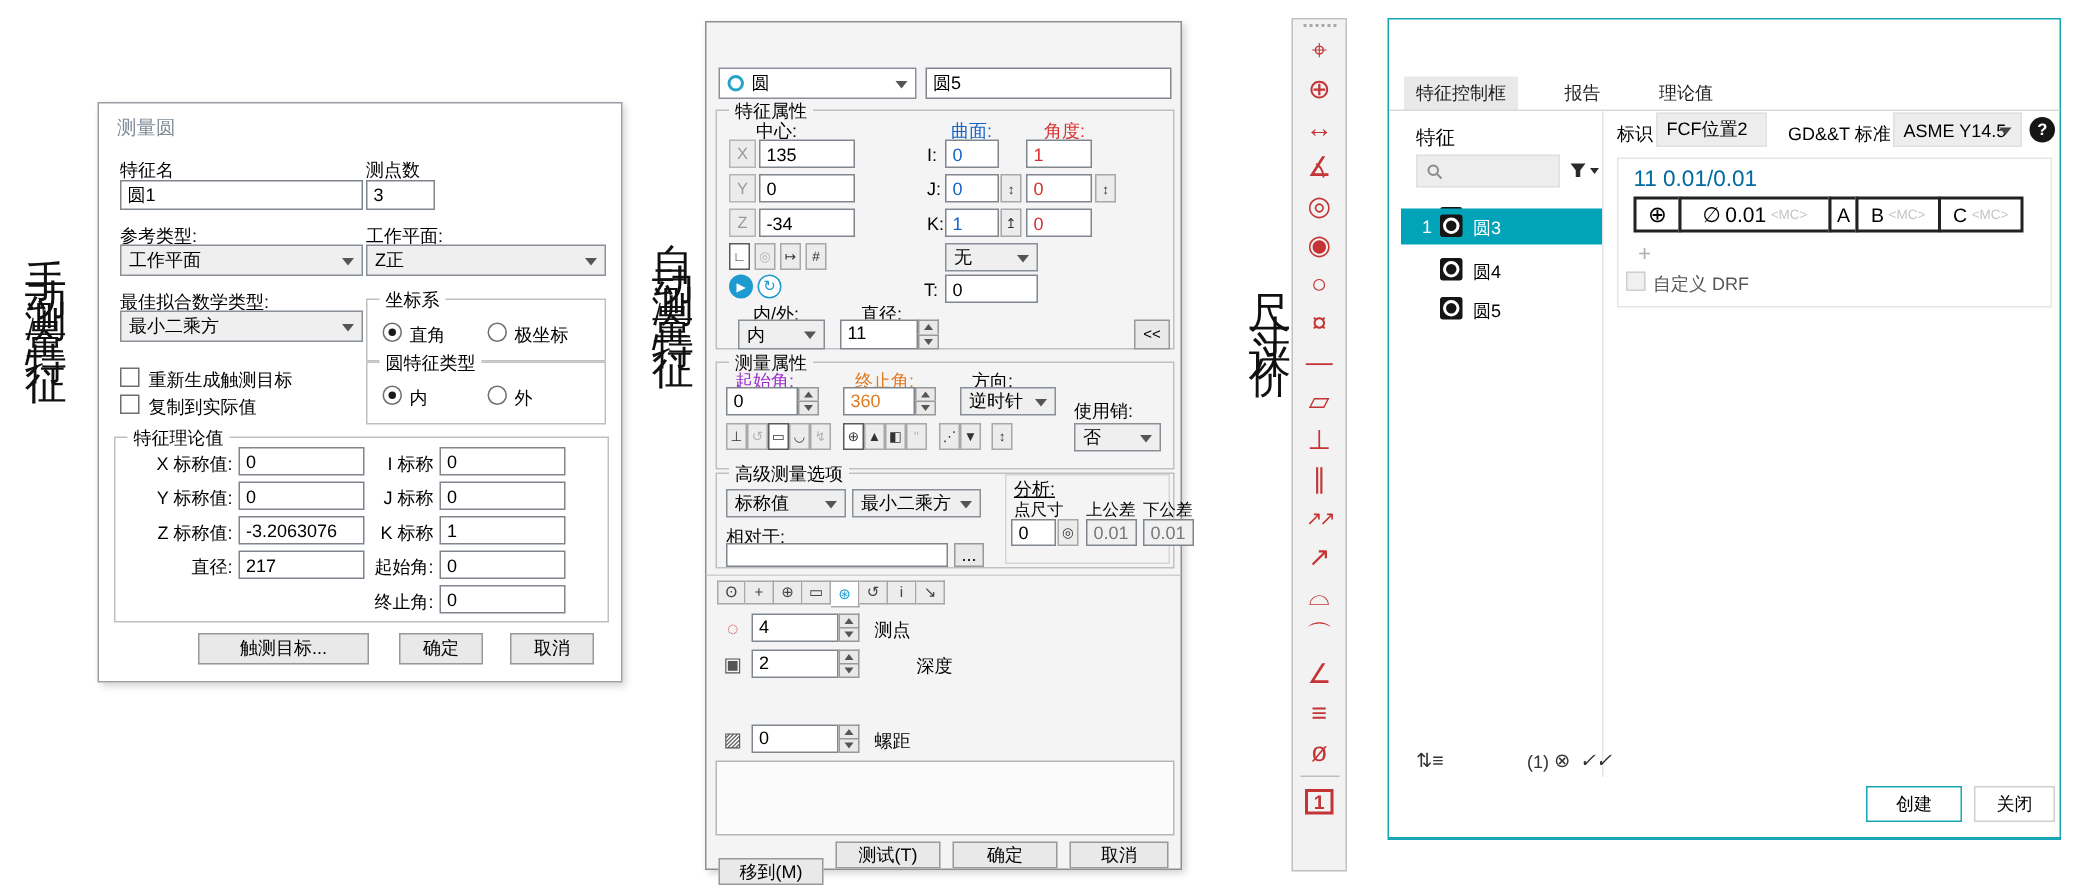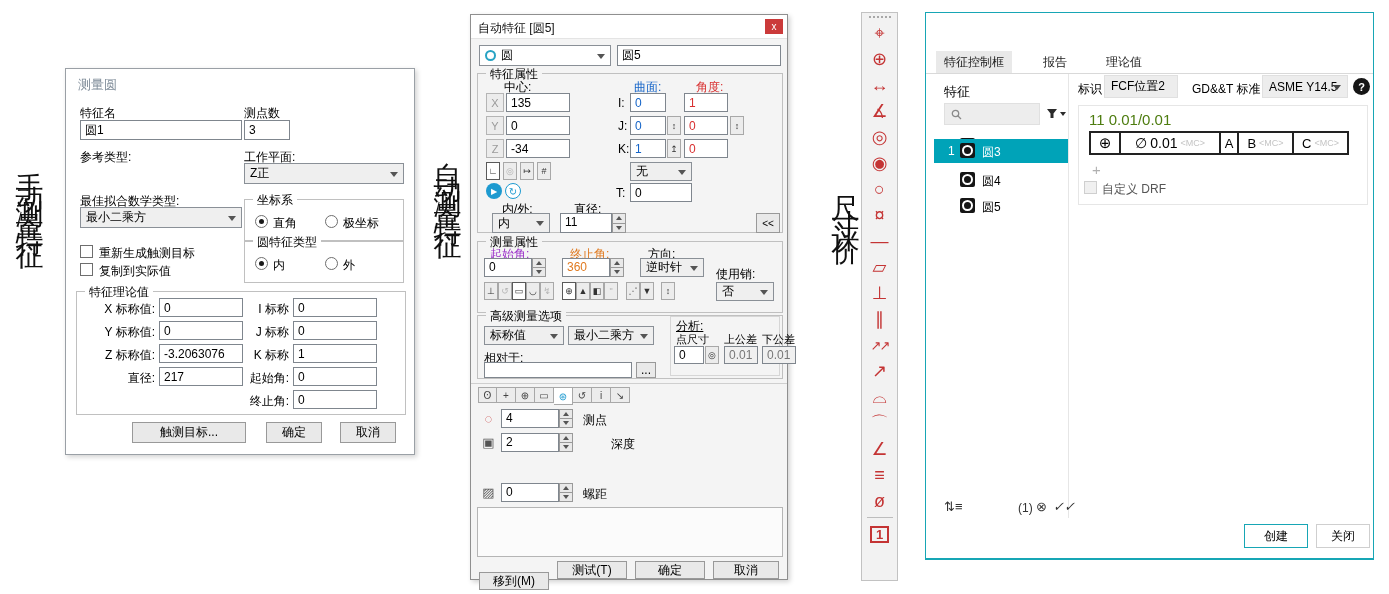--- a/index.html
+++ b/index.html
@@ -118,20 +118,23 @@
 <div class="dlg1">
   <div class="d1-title">测量圆</div>
 
   <span class="lbl" style="left:14px; top:36px;">特征名</span>
   <span class="lbl" style="left:178px; top:36px;">测点数</span>
   <div class="inp" style="left:14px; top:51px; width:162px; height:20px;">圆1</div>
   <div class="inp" style="left:178px; top:51px; width:46px; height:20px;">3</div>
 
   <span class="lbl" style="left:14px; top:80px;">参考类型:</span>
   <span class="lbl" style="left:178px; top:80px;">工作平面:</span>
+  <div class="cmb" style="left:14px; top:94px; width:162px; height:21px;">
+      <span>工作平面</span>
+    </div>
   <div class="cmb" style="left:178px; top:94px; width:160px; height:21px;">
       <span>Z正</span>
     </div>
 
   <span class="lbl" style="left:14px; top:124px;">最佳拟合数学类型:</span>
   <div class="cmb" style="left:14px; top:138px; width:162px; height:21px;">
       <span>最小二乘方</span>
     </div>
 
   <div class="grp" style="left:178px; top:130px; width:160px; height:42px;">
@@ -178,24 +181,20 @@
     <span class="lbl" style="left:152px; top:101px; width:60px; text-align:right;">终止角:</span>
     <div class="inp" style="left:216px; top:98px; width:84px; height:19px;">0</div>
   </div>
 
   <div class="btn" style="left:66px; top:353px; width:114px; height:21px;">触测目标...</div>
   <div class="btn" style="left:200px; top:353px; width:56px; height:21px;">确定</div>
   <div class="btn" style="left:274px; top:353px; width:56px; height:21px;">取消</div>
 </div>
 
 <div class="dlg2">
-  <div class="d2-titlebar">
-    <span class="d2-title">自动特征 [圆5]</span>
-    <span class="d2-close">x</span>
-  </div>
 
   <div class="cmb" style="left:8px; top:30px; width:132px; height:21px; background:#fff;">
     <span style="width:11px; height:11px; border:2px solid #27a3c4; border-radius:50%; margin-right:5px; flex:none;"></span>
     <span>圆</span>
   </div>
   <div class="inp" style="left:146px; top:30px; width:164px; height:21px;">圆5</div>
 
   <div class="grp" style="left:6px; top:58px; width:306px; height:160px;">
     <span class="gt on-gray">特征属性</span>
     <span class="lbl" style="left:26px; top:5px;">中心:</span>
@@ -441,21 +440,21 @@
     </div>
   <span class="lbl" style="left:266px; top:68px;">GD&amp;&amp;T 标准</span>
   <div class="gray-field gray-cmb" style="left:336px; top:62px; width:86px; height:23px;">
       <span>ASME Y14.5</span>
     </div>
   <div class="helpdot" style="left:427px; top:65px;">
       <span>?</span>
     </div>
 
   <div class="abs" style="left:152px; top:92px; width:290px; height:100px; border:1px solid #e6e6e6;"></div>
-  <span class="lbl" style="left:163px; top:98px; font-size:15px; color:#4d7c0f;">11 0.01/0.01</span>
+  <span class="lbl" style="left:163px; top:98px; font-size:15px; color:#0369a1;">11 0.01/0.01</span>
   <div class="abs" style="left:163px; top:118px; display:flex; height:24px;">
     <div class="fcf-cell" style="width:32px; margin-left:0; font-size:15px;">
         <span>⊕</span>
       </div>
     <div class="fcf-cell" style="width:102px; font-size:14px;">
       <span>∅</span>
       <span>0.01</span>
       <span class="mc">&lt;MC&gt;</span>
     </div>
     <div class="fcf-cell" style="width:20px; font-size:13px;">

